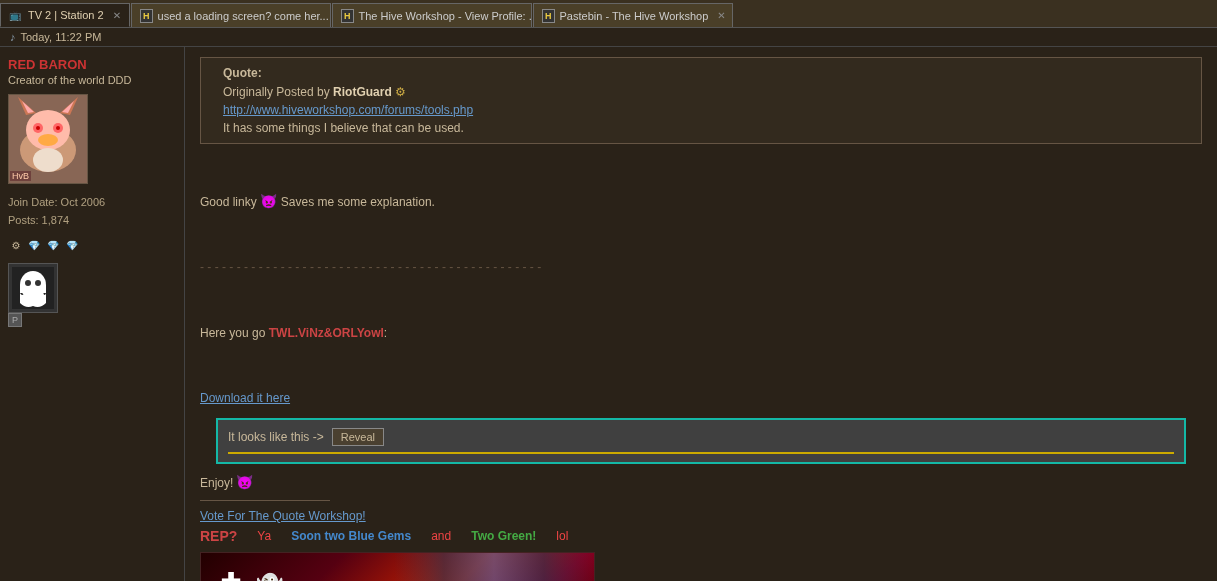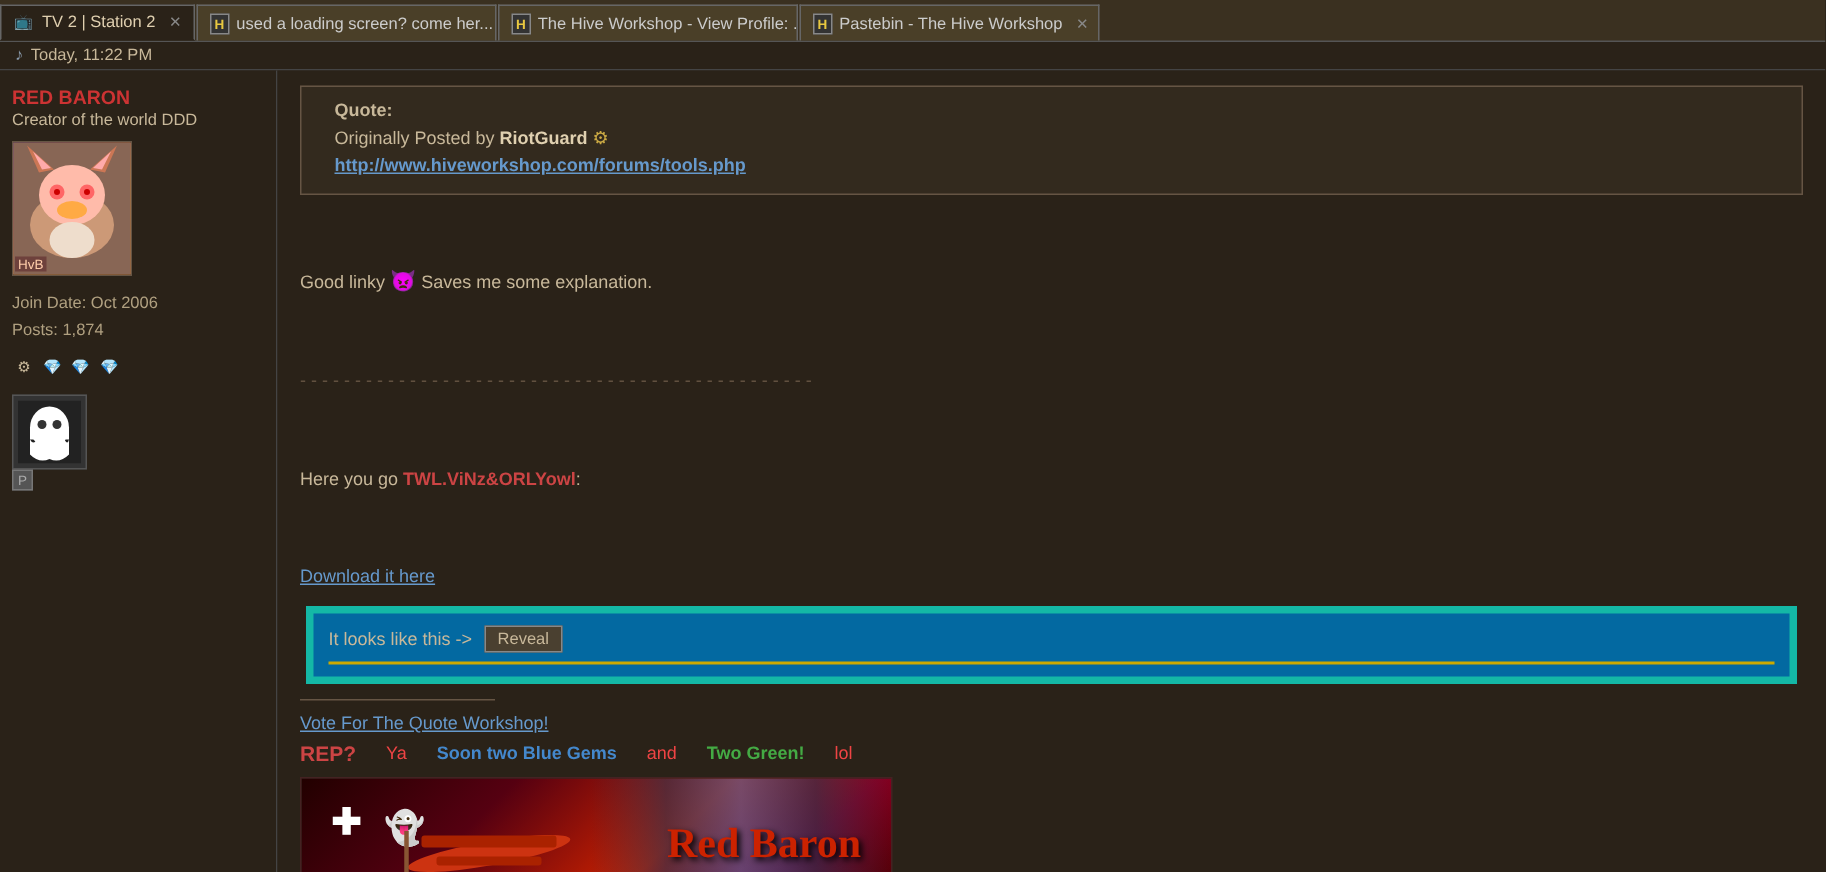--- a/index.html
+++ b/index.html
@@ -171,21 +171,20 @@
     }
     .quote-attribution strong {
       color: #e0d0b0;
     }
     .quote-link {
       color: #6699cc;
       text-decoration: underline;
       cursor: pointer;
       display: block;
       margin-bottom: 4px;
-      font-weight: bold;
     }
     .quote-text {
       color: #c8b89a;
     }
 
     .post-text {
       color: #c8b89a;
       line-height: 1.6;
       margin-bottom: 8px;
       margin-top: 46px;
@@ -193,24 +192,24 @@
     .name-green { color: #44aa44; font-weight: bold; }
     .name-blue { color: #4488cc; font-weight: bold; }
 
     .download-link {
       color: #6699cc;
       text-decoration: underline;
       cursor: pointer;
     }
 
     .reveal-section {
-      background: #0369a1;
-      border: 5px solid #14b8a6;
+      background: #404040;
+      border: 2px solid #14b8a6;
       padding: 8px 10px;
-      margin: 10px 4px;
+      margin: 10px 16px;
     }
     .reveal-row {
       display: flex;
       align-items: center;
       gap: 8px;
       margin-bottom: 6px;
     }
     .reveal-text {
       color: #c8b89a;
     }
@@ -426,20 +425,21 @@
   <div class="content-area">
 
     <div class="quote-box">
       <div class="quote-label">Quote:</div>
       <div class="quote-attribution">
         <span>Originally Posted by</span>
         <strong>RiotGuard</strong>
         <span style="color:#ccaa44;">⚙</span>
       </div>
       <a class="quote-link">http://www.hiveworkshop.com/forums/tools.php</a>
+      <div class="quote-text">It has some things I believe that can be used.</div>
     </div>
 
     <div class="post-text">
       <span>Good linky</span>
       <span class="devil-emoji"> 👿 </span>
       <span>Saves me some explanation.</span>
     </div>
 
     <div class="post-text" style="color:#665544;">
       - - - - - - - - - - - - - - - - - - - - - - - - - - - - - - - - - - - - - - - - - - - - - - -
@@ -455,20 +455,24 @@
     </div>
 
     <div class="reveal-section">
       <div class="reveal-row">
         <span class="reveal-text">It looks like this -&gt;</span>
         <button class="reveal-btn">Reveal</button>
       </div>
       <div class="yellow-bar"></div>
     </div>
 
+    <div class="enjoy-line">
+      <span>Enjoy!</span>
+      <span class="devil-emoji"> 👿</span>
+    </div>
 
     <div class="signature-divider"></div>
 
     <a class="vote-link">Vote For The Quote Workshop!</a>
 
     <div class="rep-line">
       <span class="rep-label">REP?</span>
       <span class="rep-text-white">Ya</span>
       <span class="name-blue">Soon two Blue Gems</span>
       <span class="rep-text-white">and</span>

